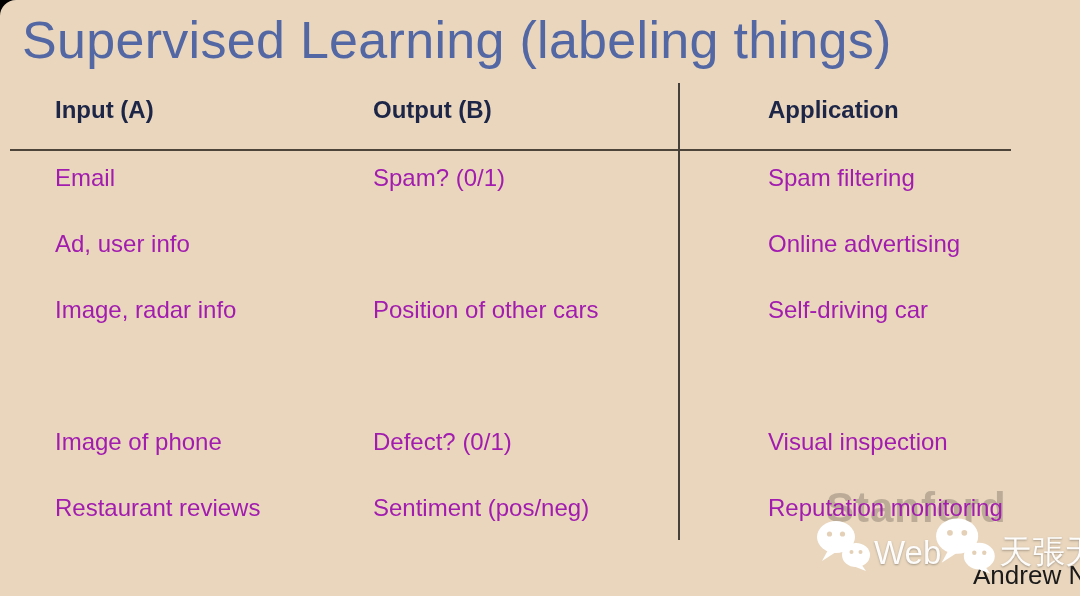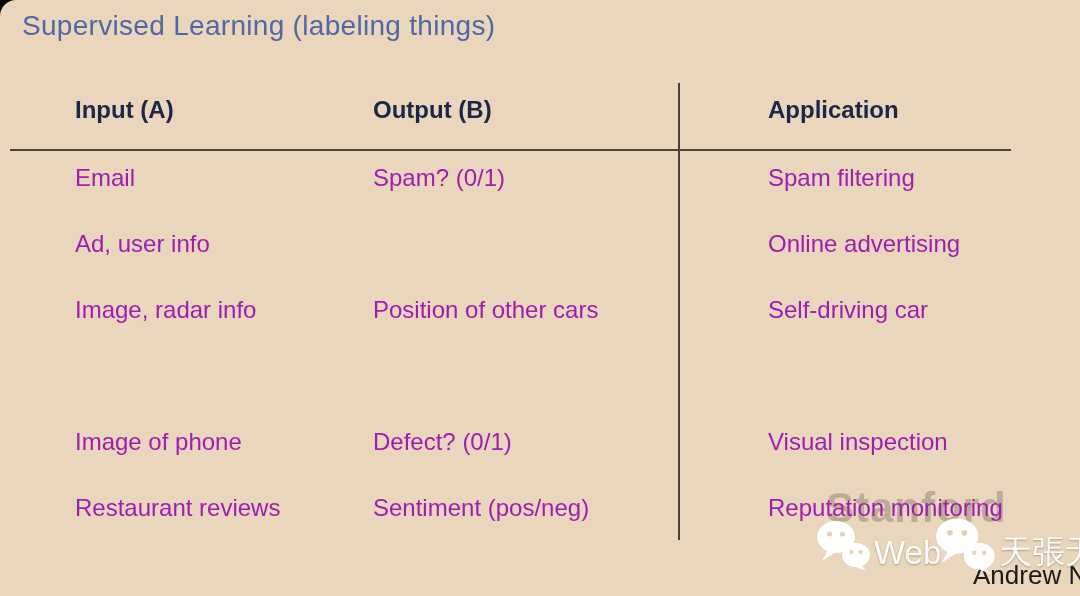--- a/index.html
+++ b/index.html
@@ -11,21 +11,21 @@
     position: relative;
   }
   .slide {
     position: absolute; inset: 0;
     background: #e9d6bd;
     border-top-left-radius: 16px;
     overflow: hidden;
   }
   .title {
     position: absolute; left: 22px; top: 10px;
-    font-size: 28px; font-weight: 500;
+    font-size: 52px; font-weight: 500;
     color: #5267a3;
     letter-spacing: 0.3px;
     white-space: nowrap;
     z-index: 1;
     text-align: center;
   }
   .vline {
     position: absolute; left: 678px; top: 83px;
     width: 2px; height: 457px;
     background: #45413a;
@@ -38,21 +38,21 @@
     z-index: 1;
   }
   .table-layer { position: absolute; inset: 0; z-index: 2; }
   .trow { position: absolute; left: 0; width: 100%; height: 30px; }
   .cell {
     position: absolute; top: 0;
     white-space: nowrap;
     font-size: 24px;
     color: #a21caf;
   }
-  .c1 { left: 55px; margin-left: 20px; }
+  .c1 { left: 55px; }
   .c2 { left: 373px; }
   .c3 { left: 728px; margin-left: 40px; }
   .hdr { font-weight: bold; color: #1d2647; }
   .stanford-wm {
     position: absolute; left: 826px; top: 484px;
     font-family: Liberation Sans, sans-serif;
     font-size: 42px; font-weight: bold;
     color: rgba(118, 108, 96, 0.40);
     letter-spacing: 1px;
     z-index: 1;

